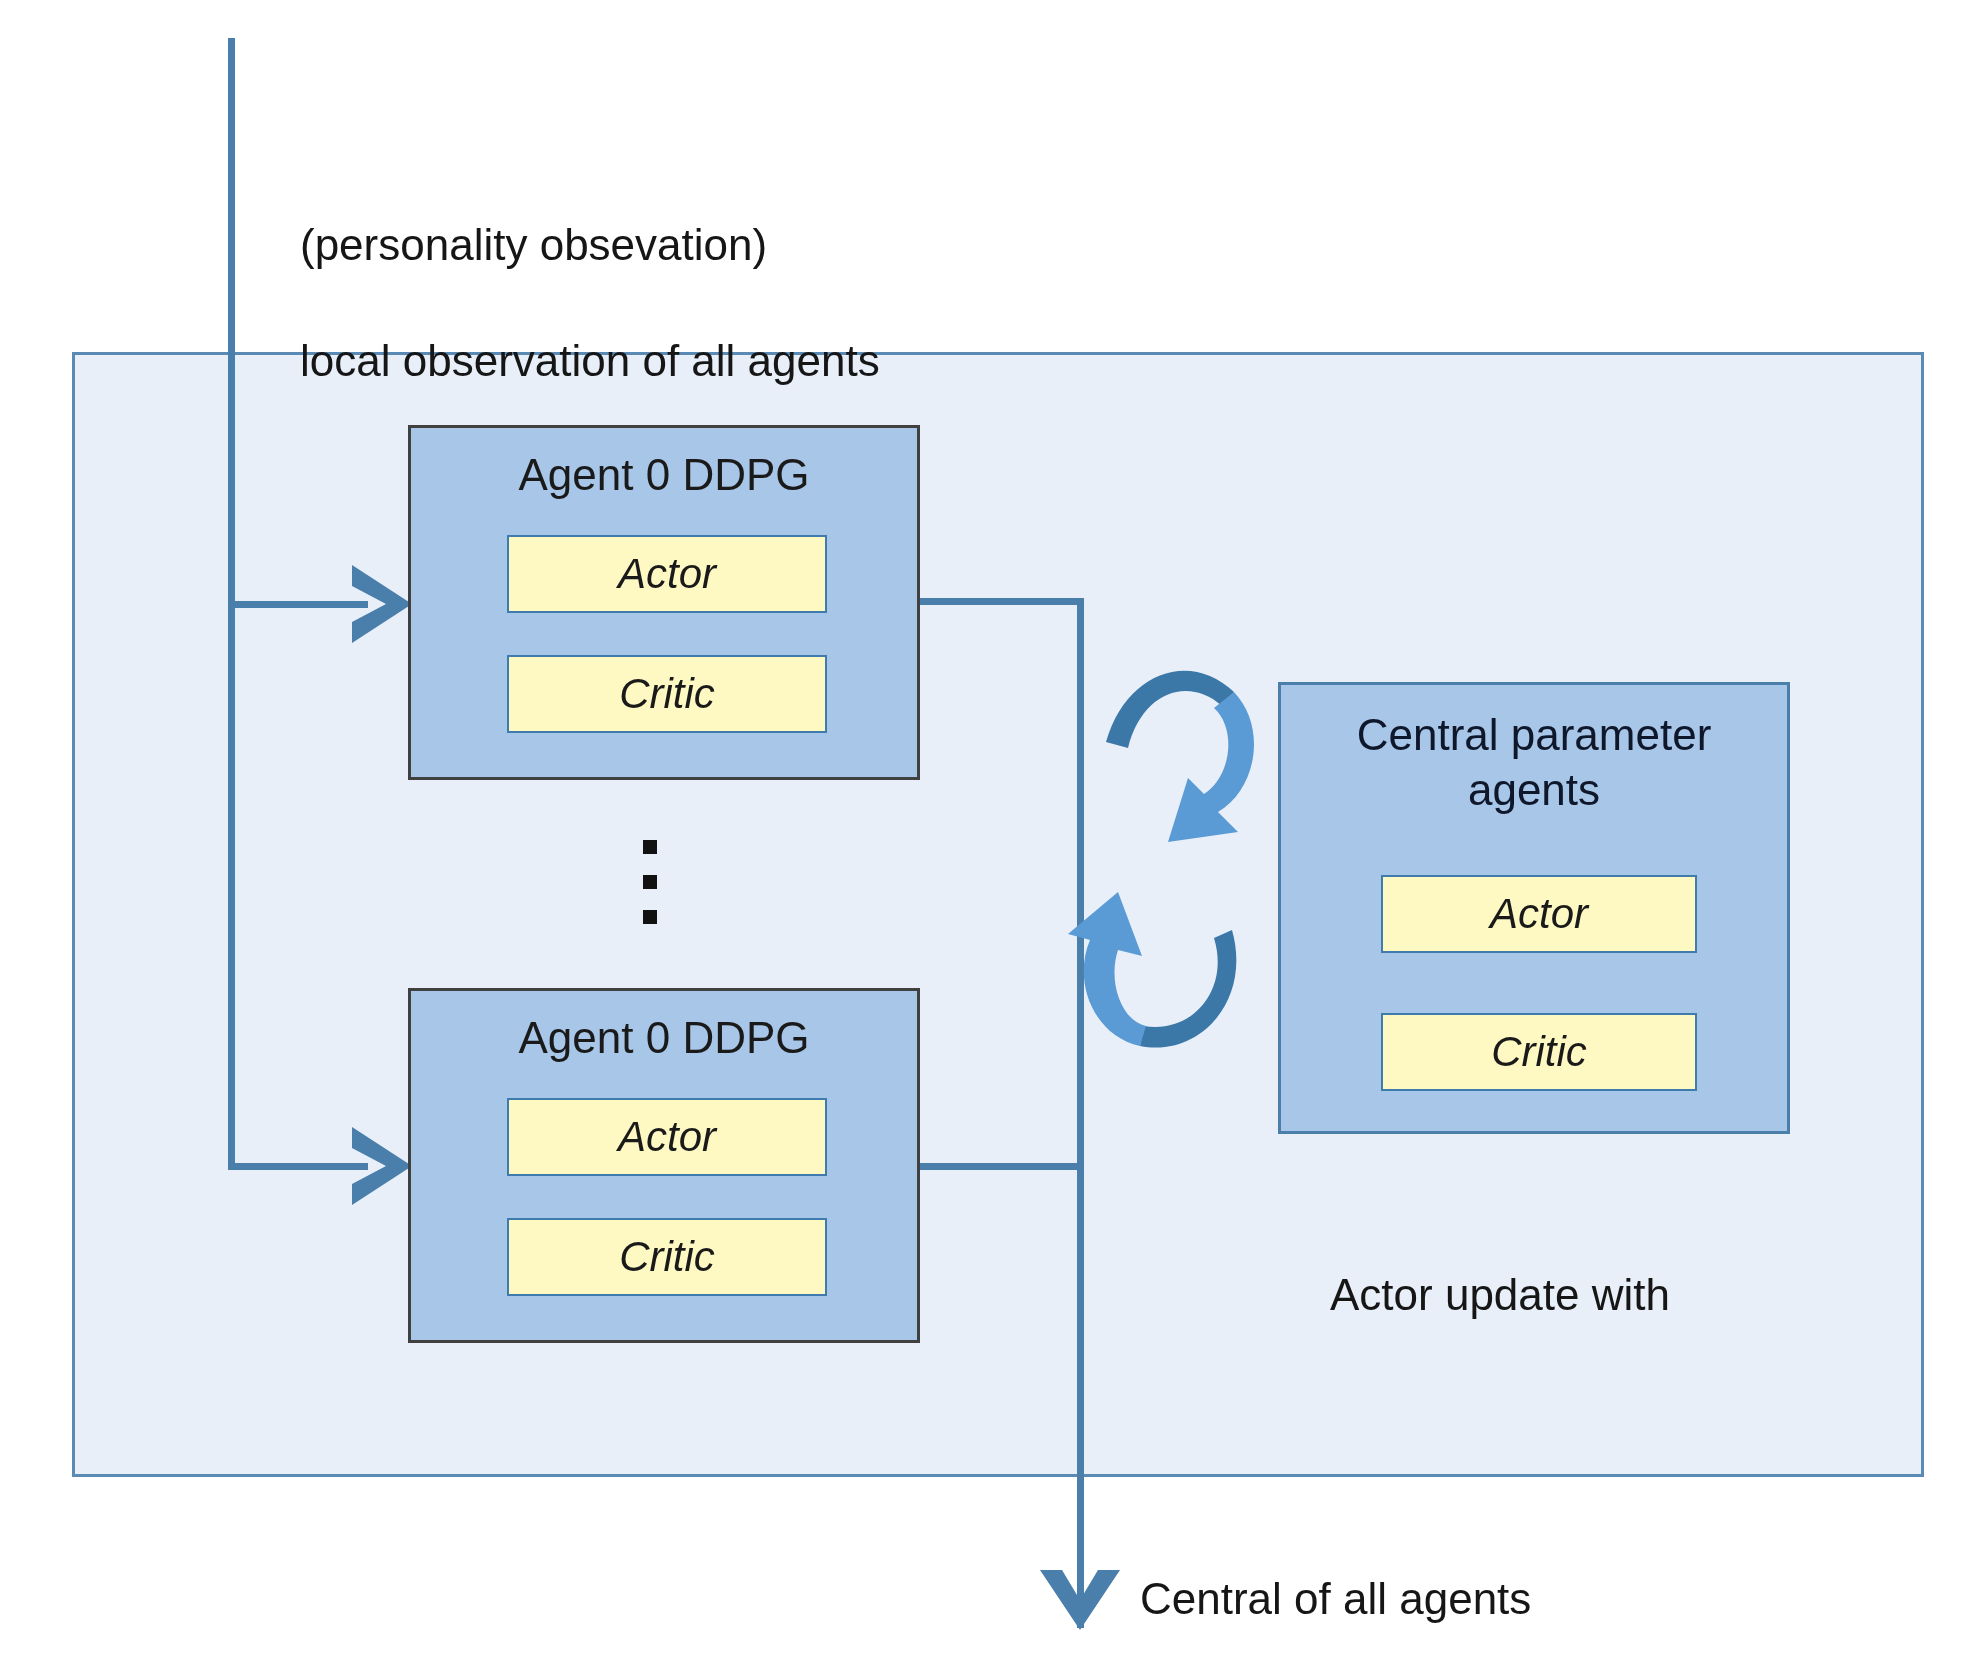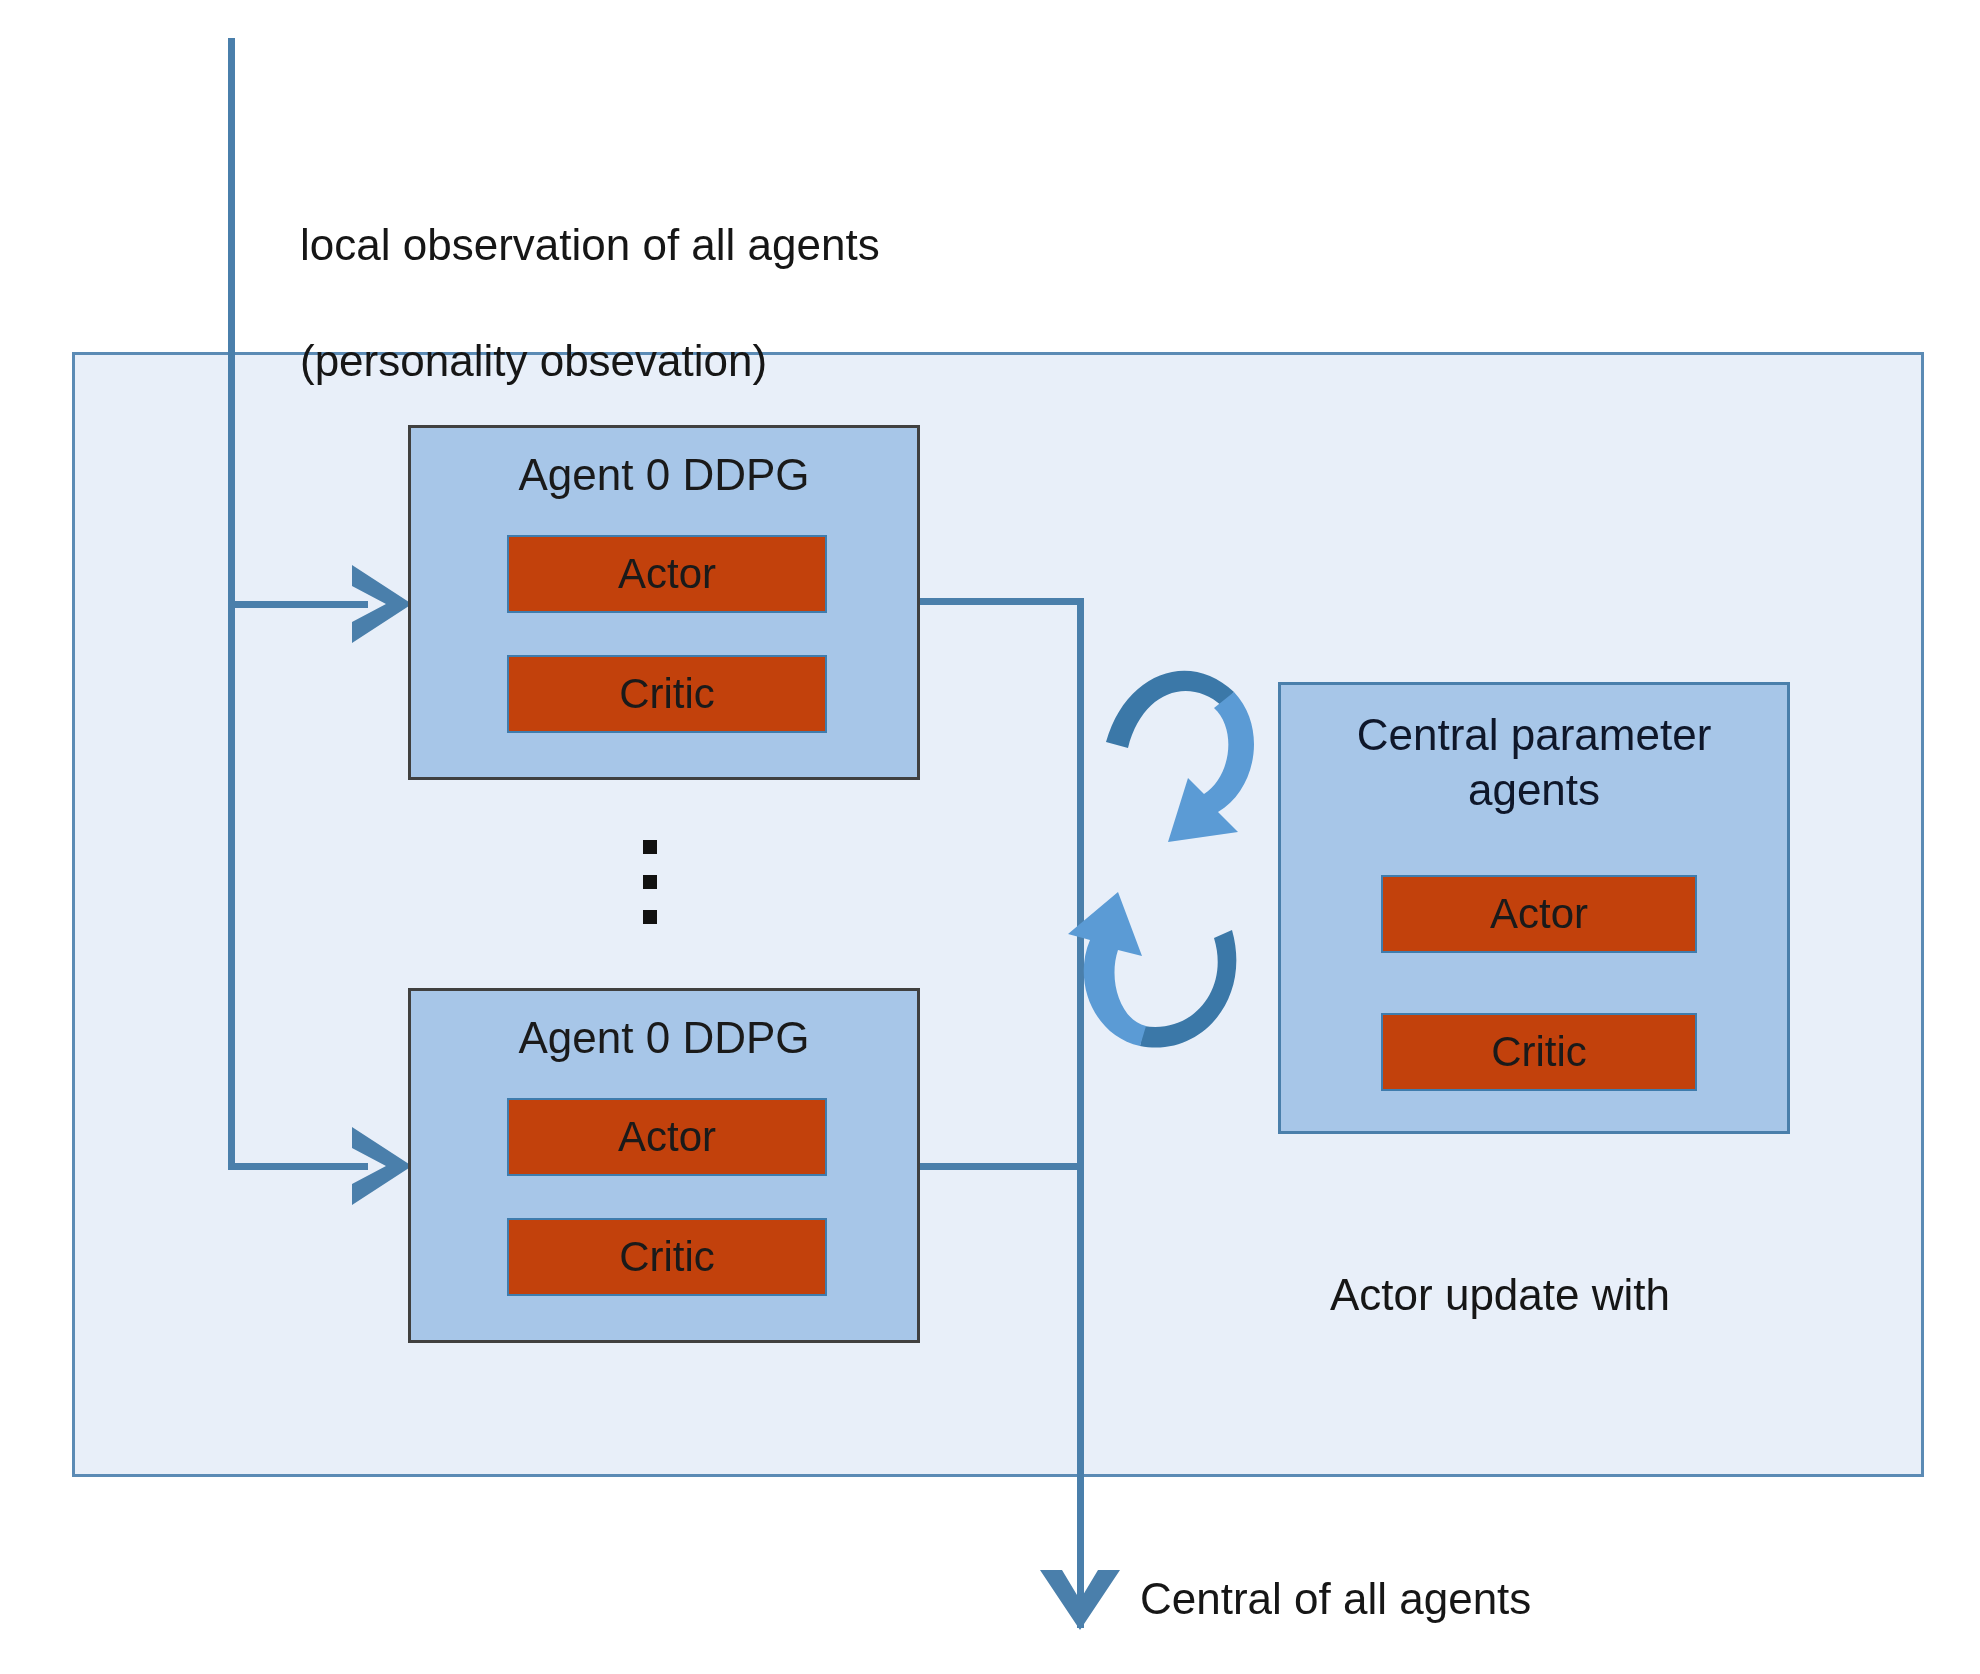--- a/index.html
+++ b/index.html
@@ -41,28 +41,29 @@
     position: absolute;
     left: 0;
     right: 0;
     text-align: center;
     font-size: 44px;
     color: #1a1a1a;
     white-space: nowrap;
   }
   .sub-box {
     position: absolute;
-    background: #c2410c;
+    background: #fef9c3;
     border: 2px solid #3f7cad;
     box-sizing: border-box;
     display: flex;
     align-items: center;
     justify-content: center;
     font-size: 42px;
     color: #1a1a1a;
+    font-style: italic;
   }
 
   
   .central-box {
     position: absolute;
     left: 1278px;
     top: 682px;
     width: 512px;
     height: 452px;
     background: #a7c6e8;
@@ -212,22 +213,22 @@
   <div class="central-box">
     <div class="central-title">
       <span>Central parameter</span><br>
       <span>agents</span>
     </div>
     <div class="sub-box" style="left:100px; top:190px; width:316px; height:78px;">Actor</div>
     <div class="sub-box" style="left:100px; top:328px; width:316px; height:78px;">Critic</div>
   </div>
 
   <div class="free-text" style="left:300px; top:158px; width:760px;">
+    <div>(personality obsevation)</div>
     <div>local observation of all agents</div>
-    <div>(personality obsevation)</div>
   </div>
 
   <div class="free-text" style="left:1330px; top:1208px; width:520px;">
     <div>Actor update with</div>
   </div>
 
   <div class="free-text" style="left:1140px; top:1512px; width:640px;">
     <div>Central of all agents</div>
     
   </div>

